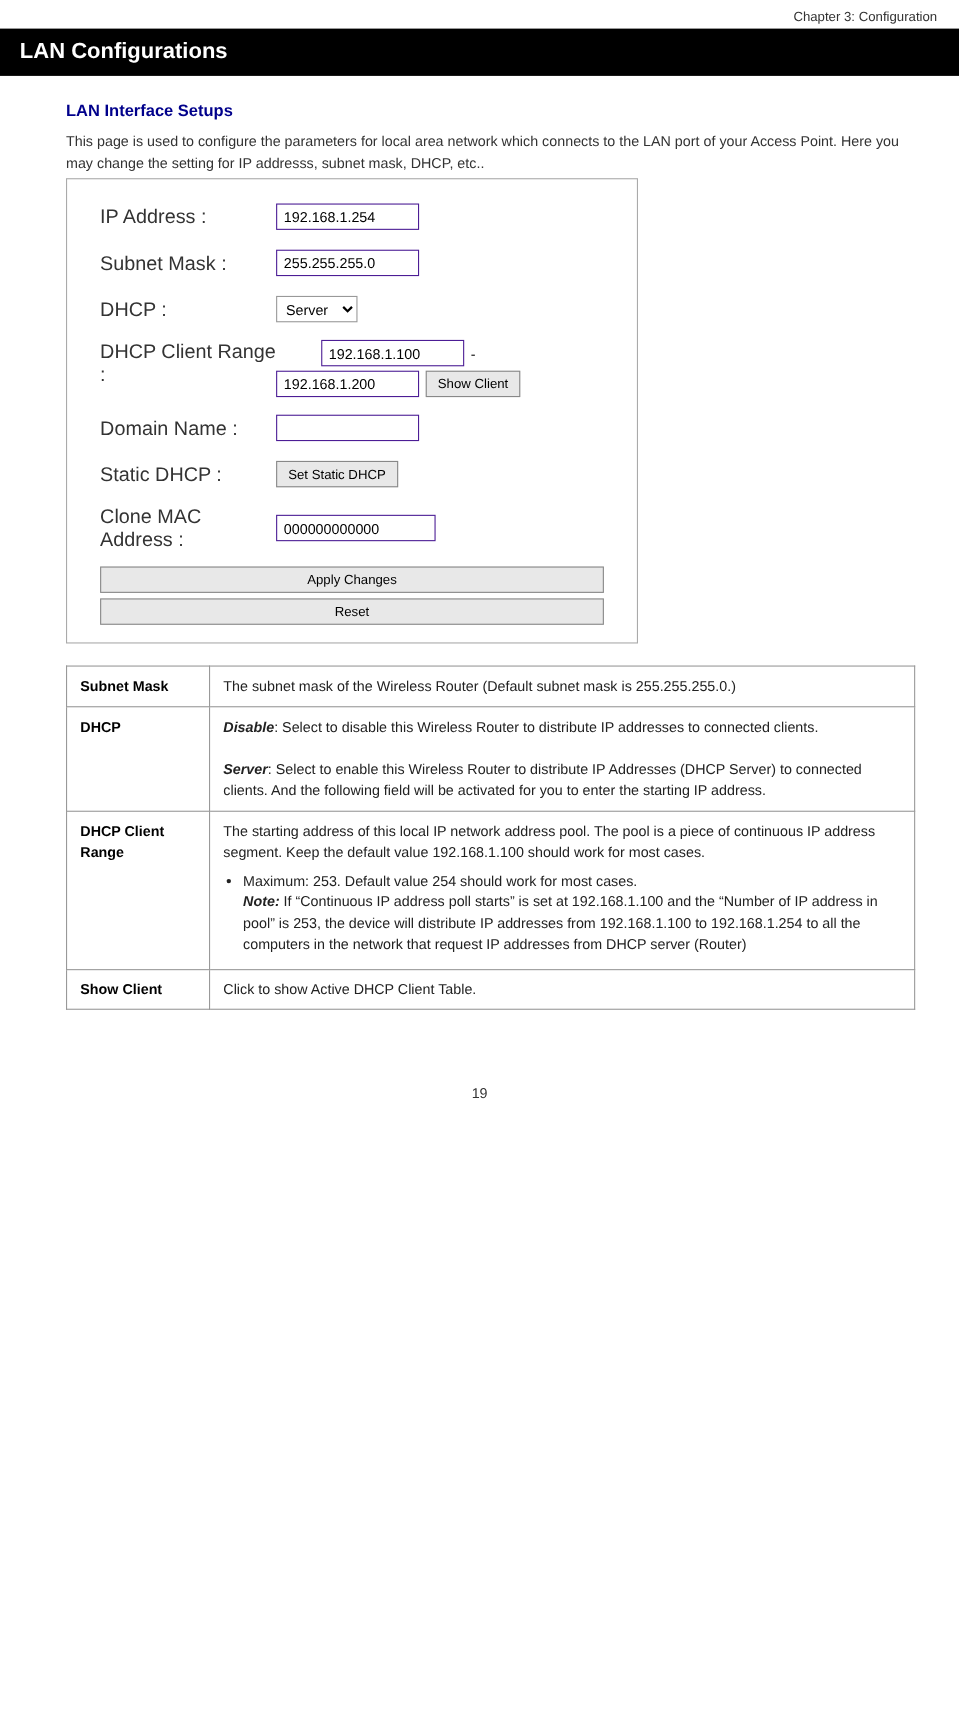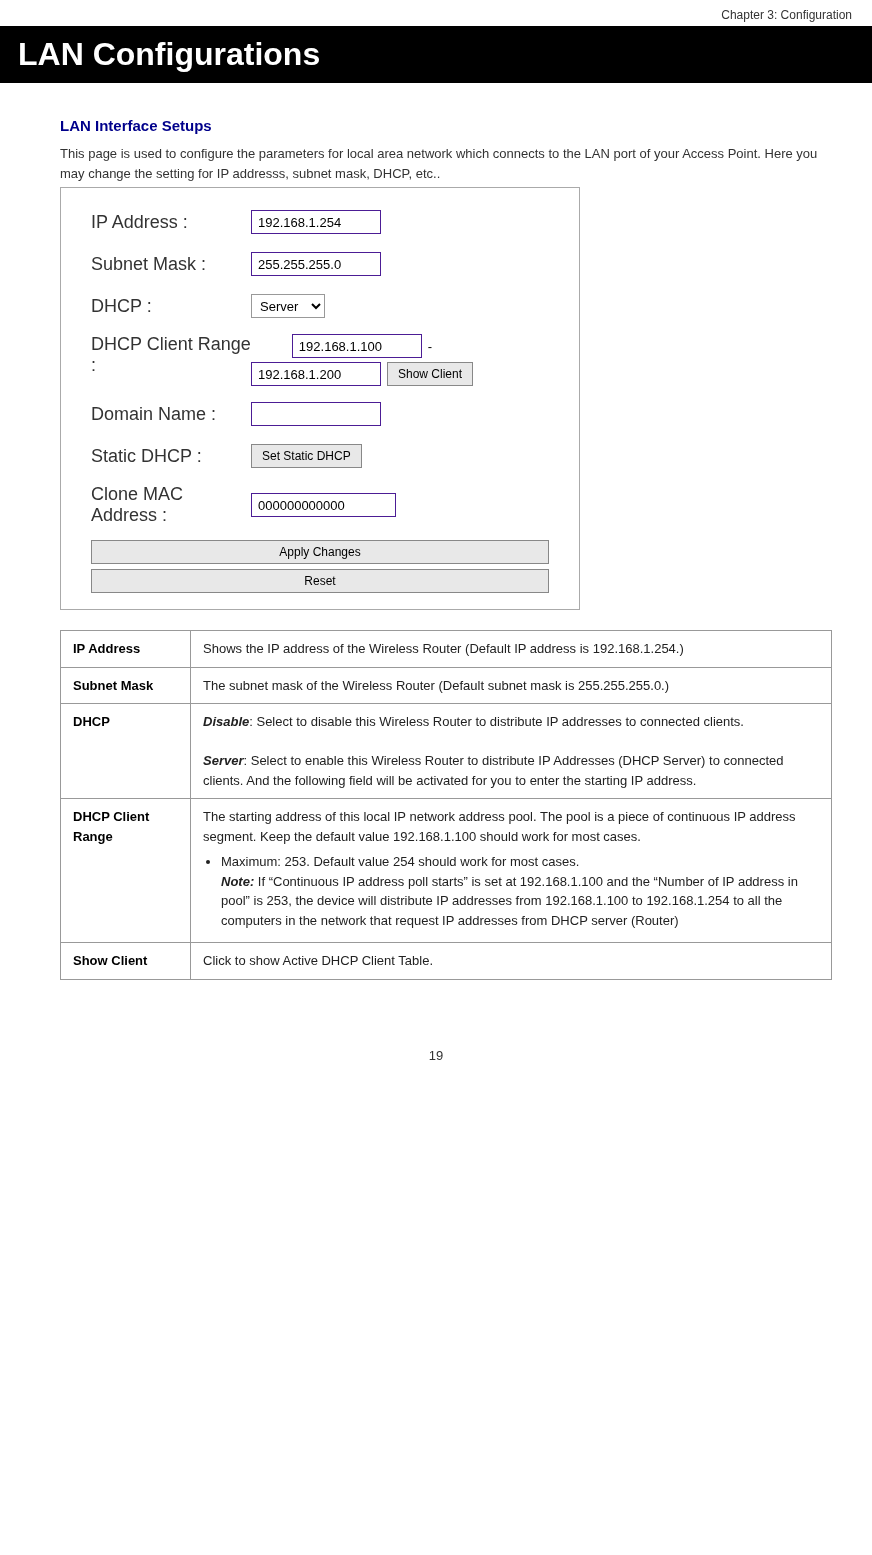--- a/index.html
+++ b/index.html
@@ -15,24 +15,24 @@
     .chapter-header {
       text-align: right;
       padding: 8px 20px 4px 0;
       font-size: 12px;
       color: #333;
       border-bottom: none;
     }
     .page-title {
       background: #000;
       color: #fff;
-      font-size: 32px;
+      font-size: 20px;
       font-weight: bold;
       padding: 10px 18px;
-      margin-bottom: 16px;
+      margin-bottom: 5px;
     }
     .main-content {
       padding: 18px 40px 18px 60px;
     }
     .section-title {
       color: #00008b;
       font-size: 15px;
       font-weight: bold;
       margin-bottom: 10px;
     }
@@ -236,26 +236,20 @@
     <div class="button-row">
       <button class="btn">Apply Changes</button>
       <button class="btn">Reset</button>
     </div>
 
   </div>
 
   <table class="desc-table">
     <tbody>
 
-      <tr>
-        <td class="term-cell">IP Address</td>
-        <td class="desc-cell">
-          Shows the IP address of the Wireless Router (Default IP address is 192.168.1.254.)
-        </td>
-      </tr>
 
       <tr>
         <td class="term-cell">Subnet Mask</td>
         <td class="desc-cell">
           The subnet mask of the Wireless Router (Default subnet mask is 255.255.255.0.)
         </td>
       </tr>
 
       <tr>
         <td class="term-cell">DHCP</td>

